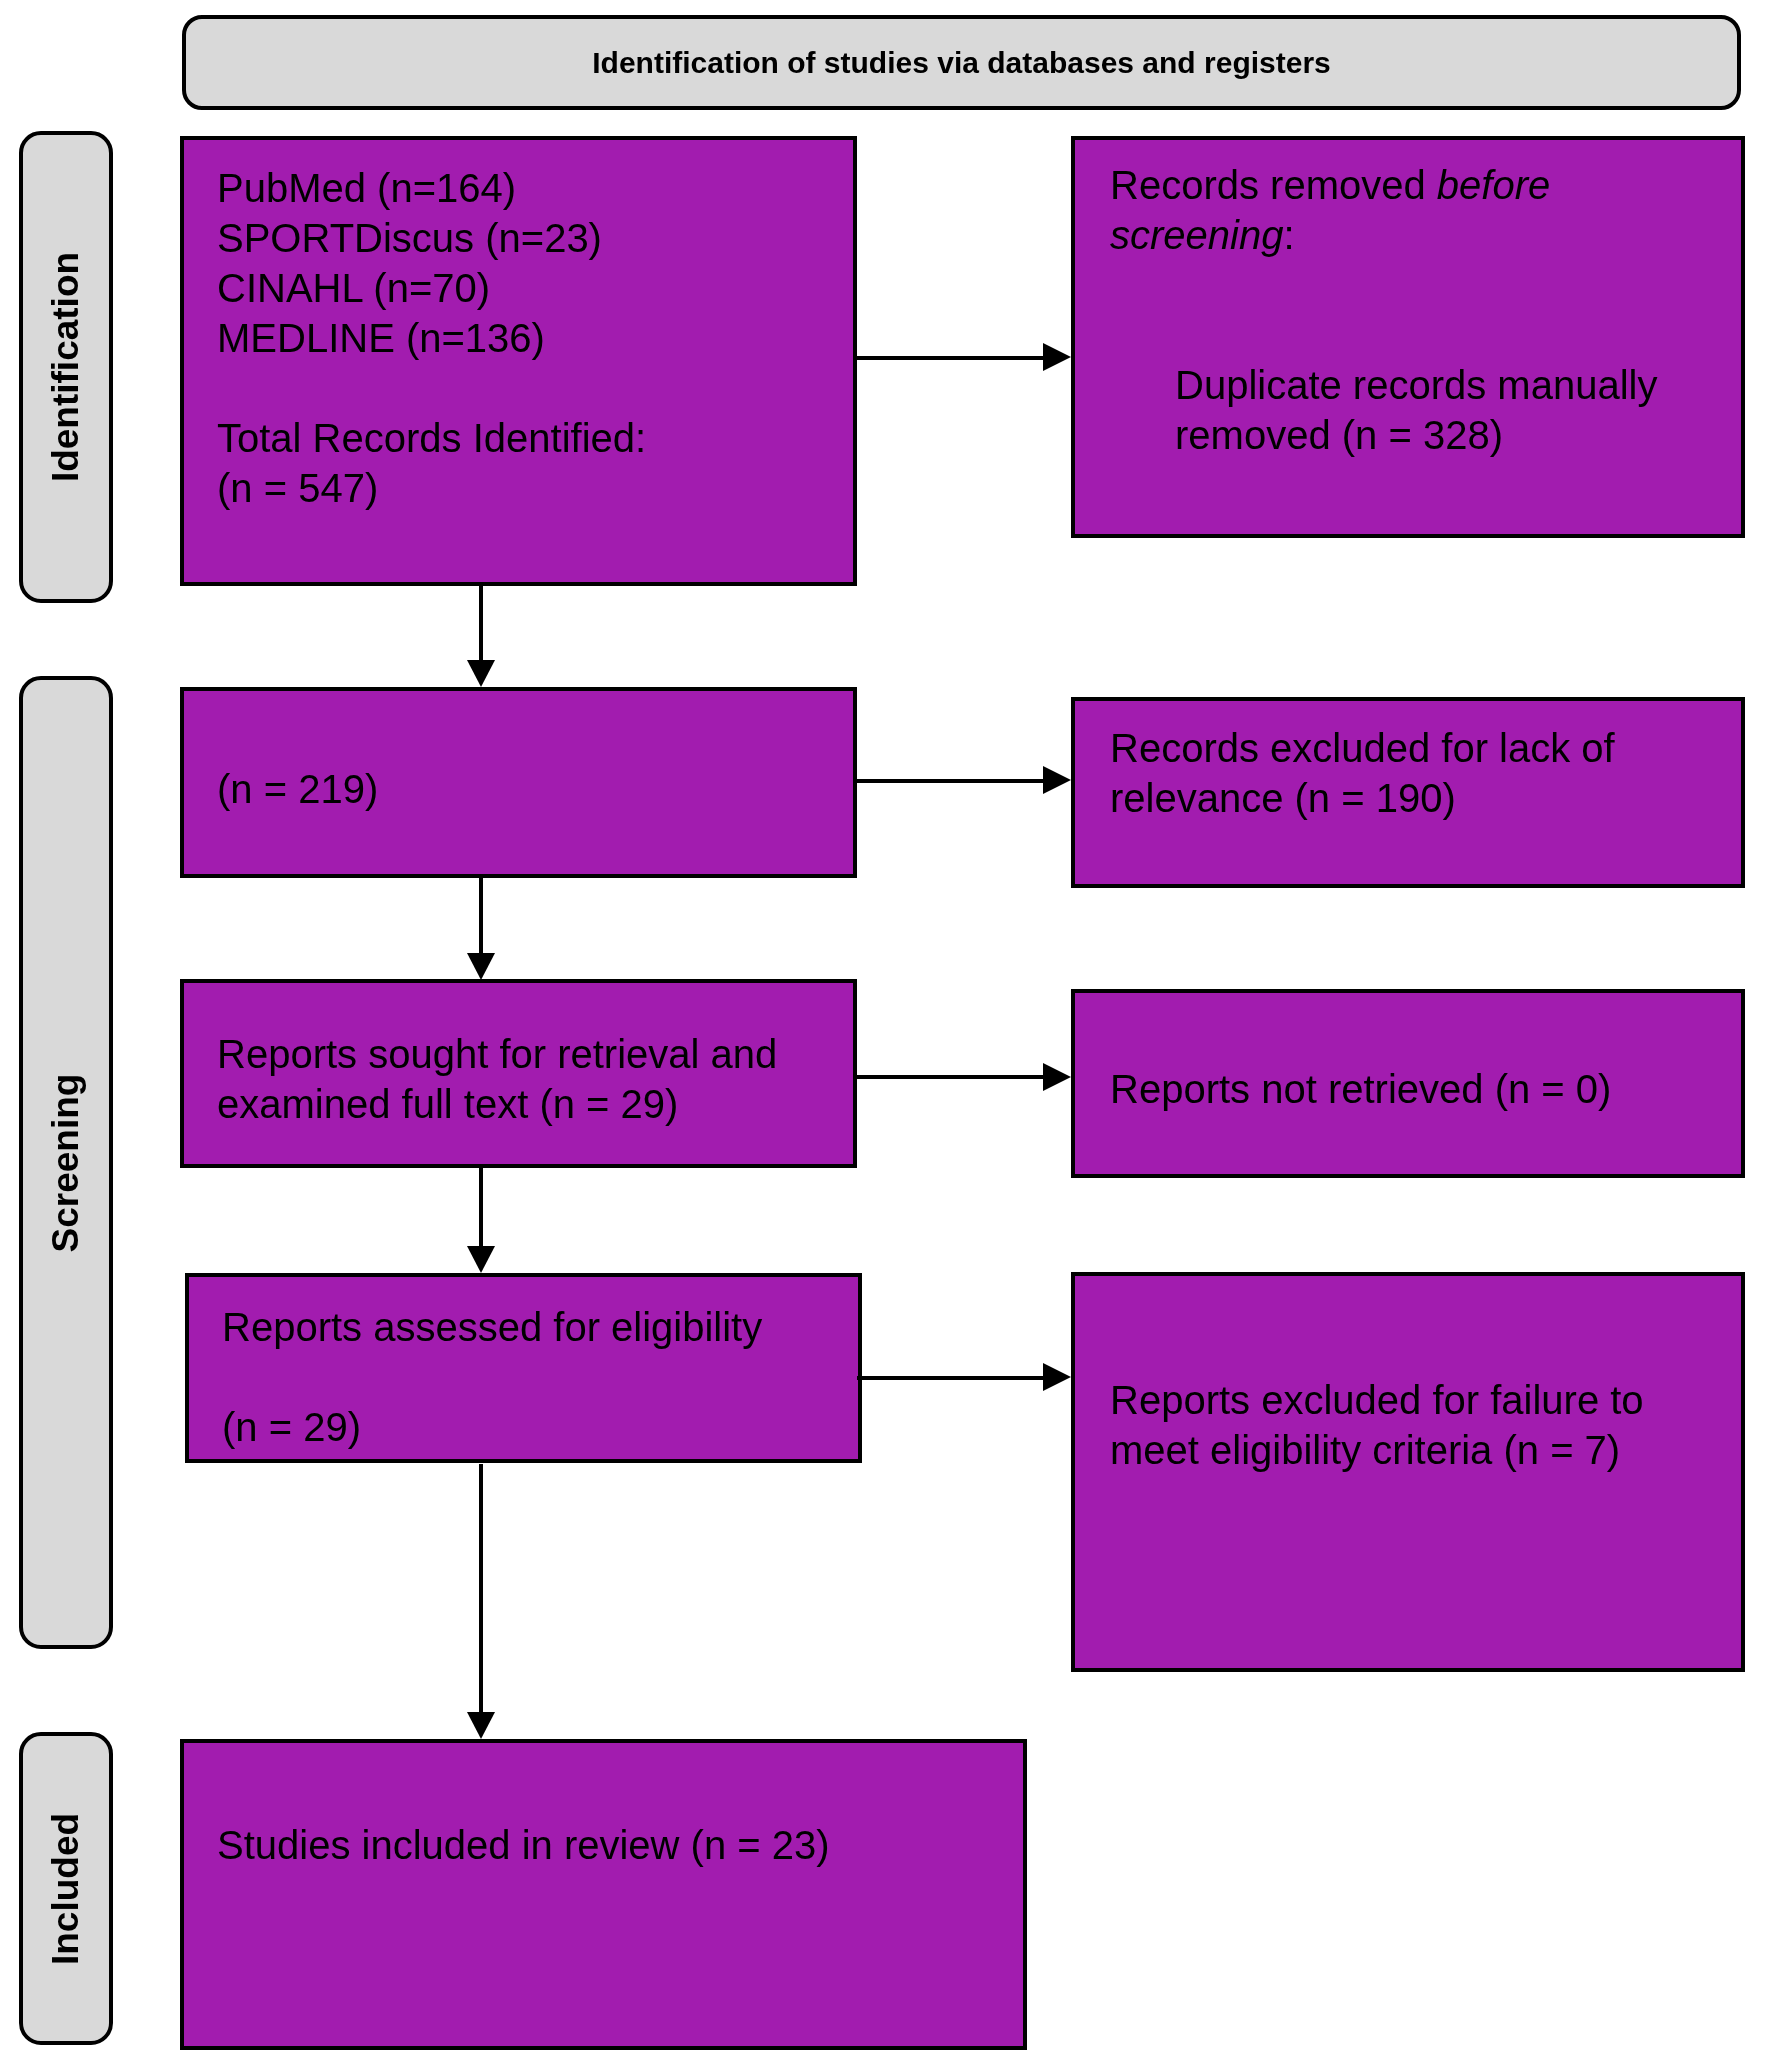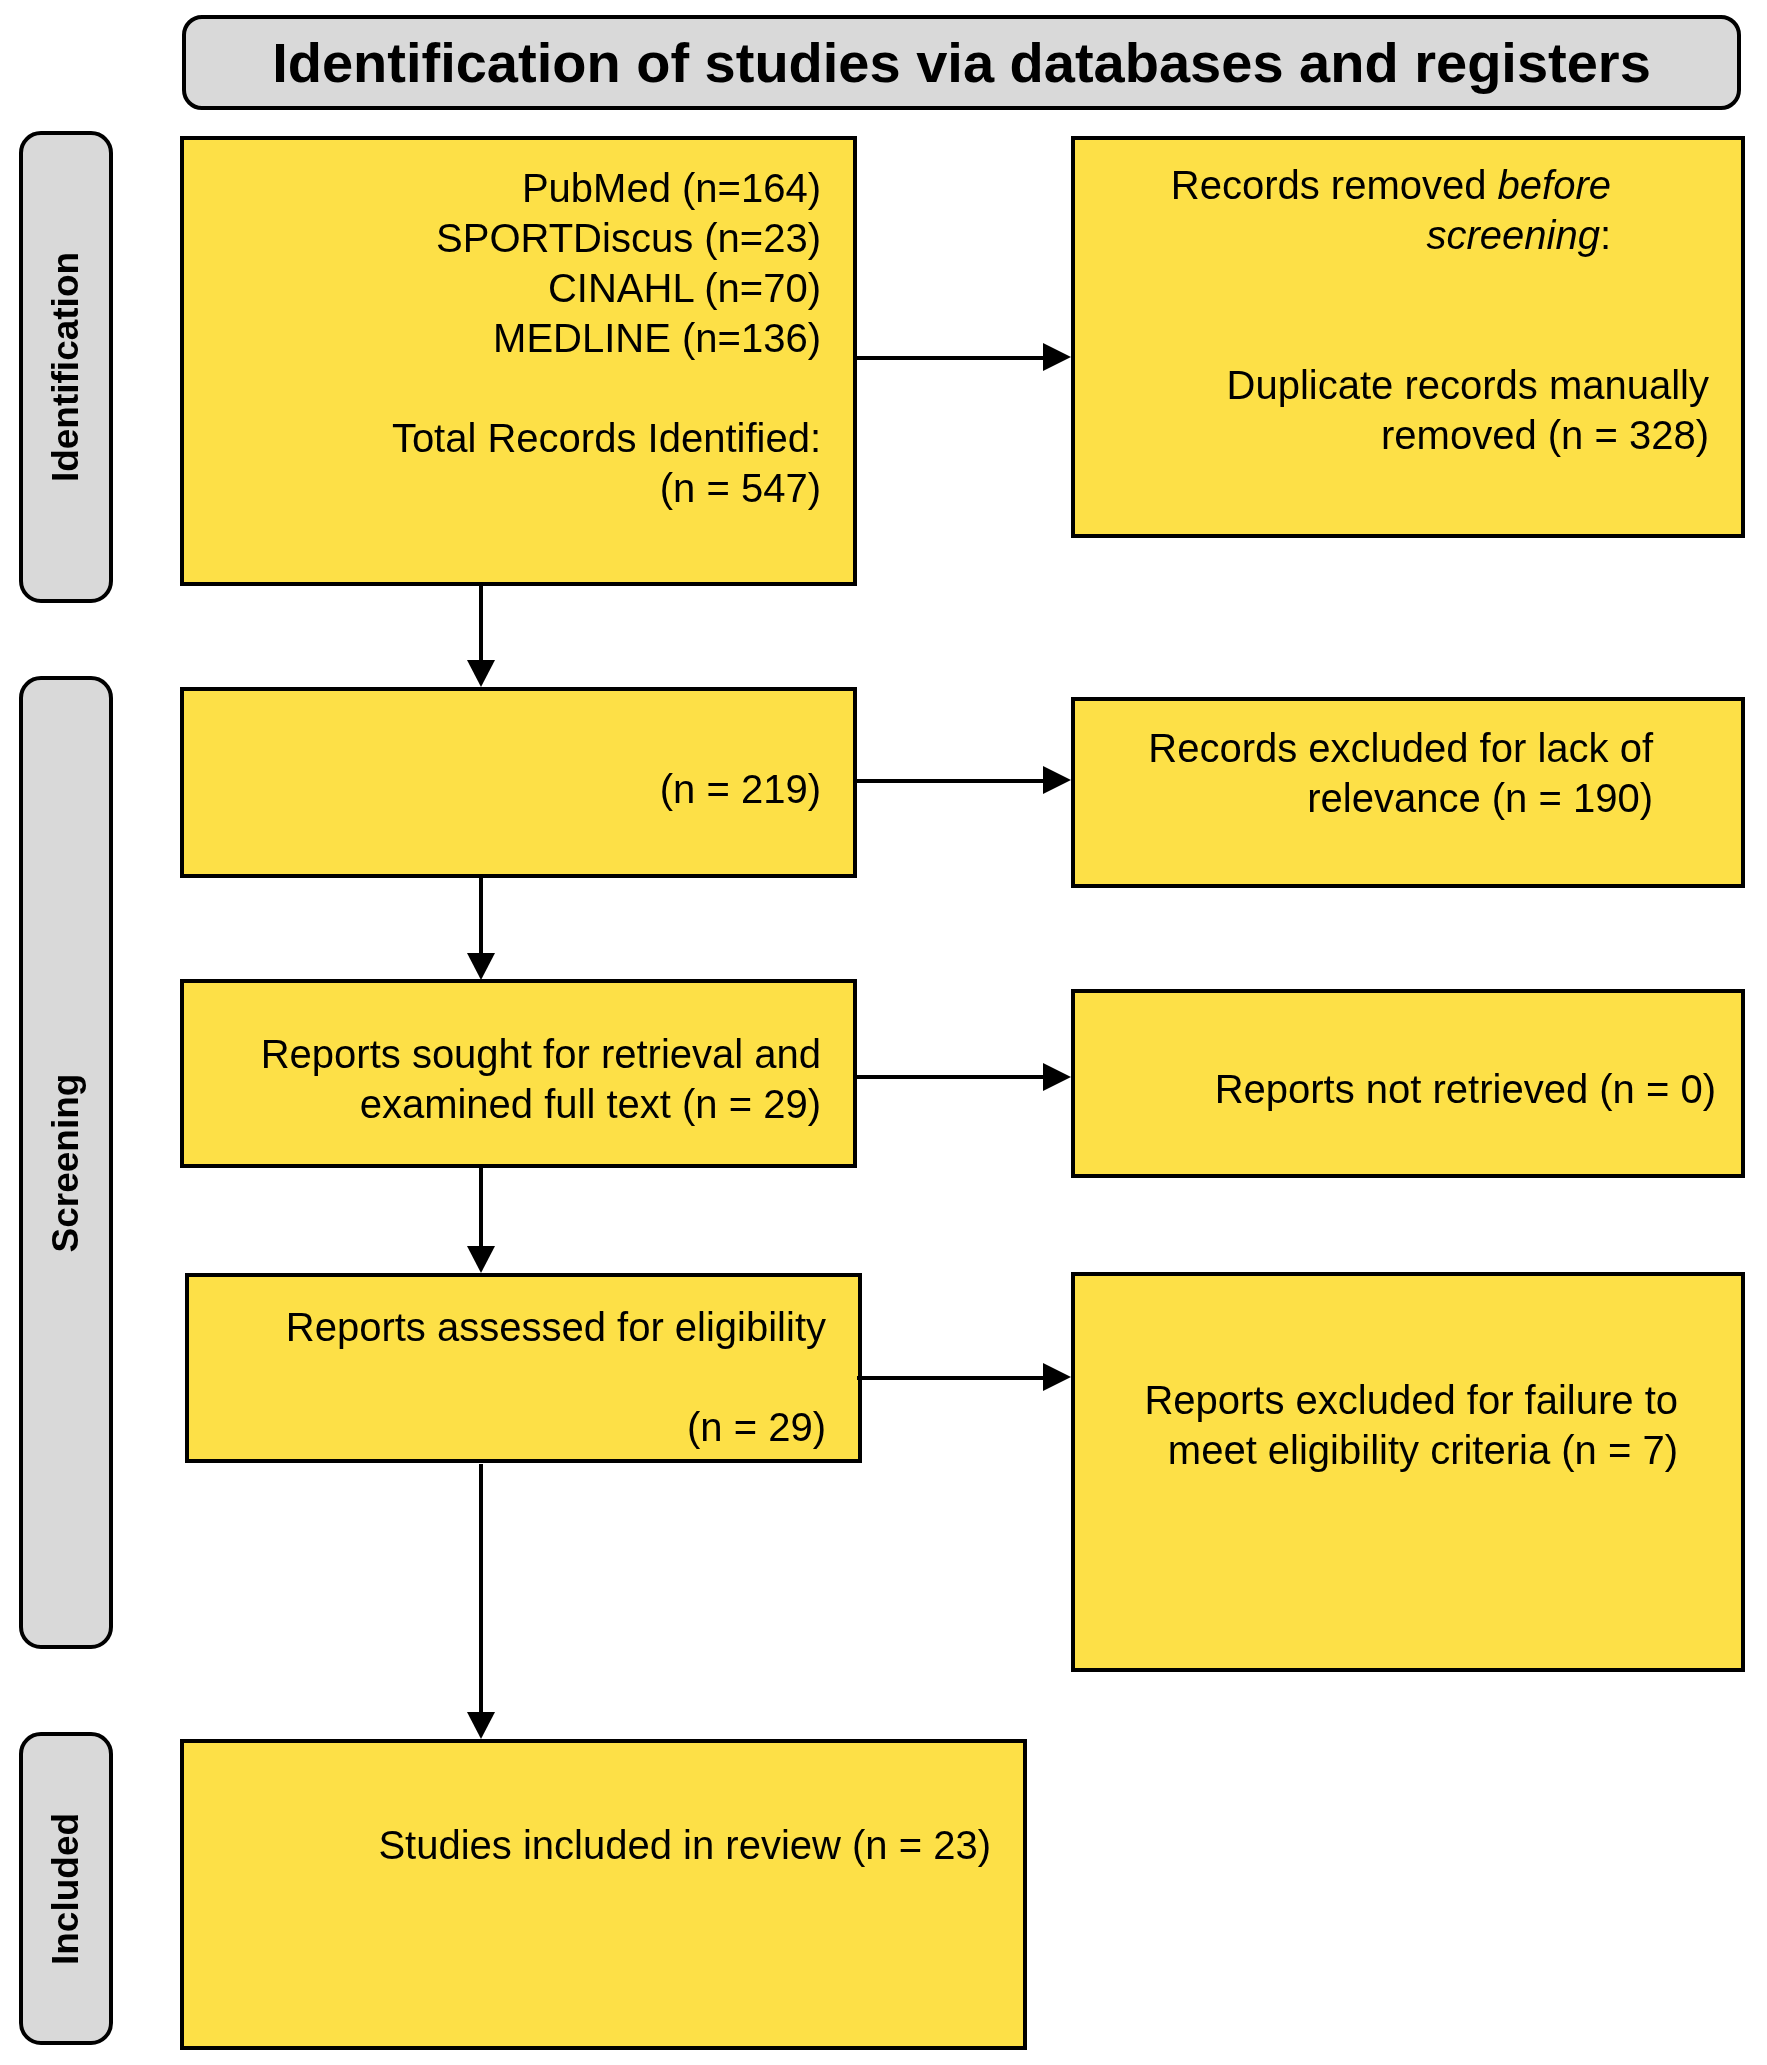--- a/index.html
+++ b/index.html
@@ -14,21 +14,21 @@
   
   .banner {
     position: absolute;
     left: 182px; top: 15px;
     width: 1559px; height: 95px;
     background: #d9d9d9;
     border: 4.2px solid #000;
     border-radius: 20px;
     box-sizing: border-box;
     display: flex; align-items: center; justify-content: center;
-    font-weight: bold; font-size: 56px;
+    font-weight: bold; font-size: 30px;
   }
   .stage {
     position: absolute;
     left: 19px; width: 94px;
     background: #d9d9d9;
     border: 4.2px solid #000;
     border-radius: 22px;
     box-sizing: border-box;
     display: flex; align-items: center; justify-content: center;
   }
@@ -38,26 +38,25 @@
     white-space: nowrap;
     font-weight: bold;
     font-size: 37px;
   }
   .stage.identification { top: 131px;  height: 472px; }
   .stage.screening      { top: 676px;  height: 973px; }
   .stage.included       { top: 1732px; height: 313px; }
   
   .box {
     position: absolute;
-    background: #fde047;
+    background: #a21caf;
     border: 4.2px solid #000;
     box-sizing: border-box;
     font-size: 40px;
     line-height: 50px;
-    text-align: right;
   }
   .box.databases        { left: 180px;  top: 136px;  width: 677px;  height: 450px; padding: 23.4px 32px 0 33px; }
   .box.removed          { left: 1071px; top: 136px;  width: 674px;  height: 402px; padding: 20px 25px 0 35px; }
   .box.screened         { left: 180px;  top: 687px;  width: 677px;  height: 191px; padding: 23.4px 32px 0 33px; }
   .box.excluded-rel     { left: 1071px; top: 687px;  width: 674px;  height: 191px; padding: 22px 25px 0 35px; margin-top: 10px; }
   .box.sought           { left: 180px;  top: 979px; width: 677px;  height: 189px; padding: 46px 32px 0 33px; }
   .box.not-retrieved    { left: 1071px; top: 989px; width: 674px;  height: 189px; padding: 71px 25px 0 35px; }
   .box.assessed         { left: 185px;  top: 1273px; width: 677px;  height: 190px; padding: 25px 32px 0 33px; }
   .box.excluded-elig    { left: 1071px; top: 1272px; width: 674px;  height: 400px; padding: 99px 25px 0 35px; }
   .box.included-studies { left: 180px;  top: 1739px; width: 847px; height: 311px; padding: 77px 32px 0 33px; }

